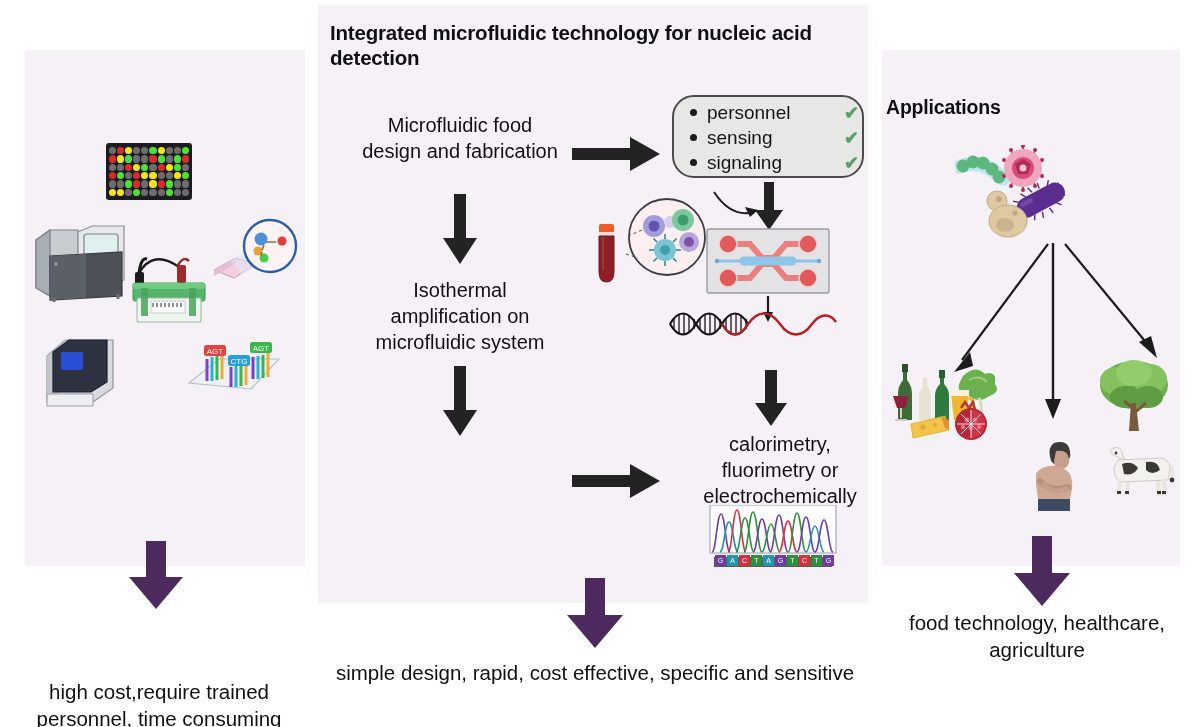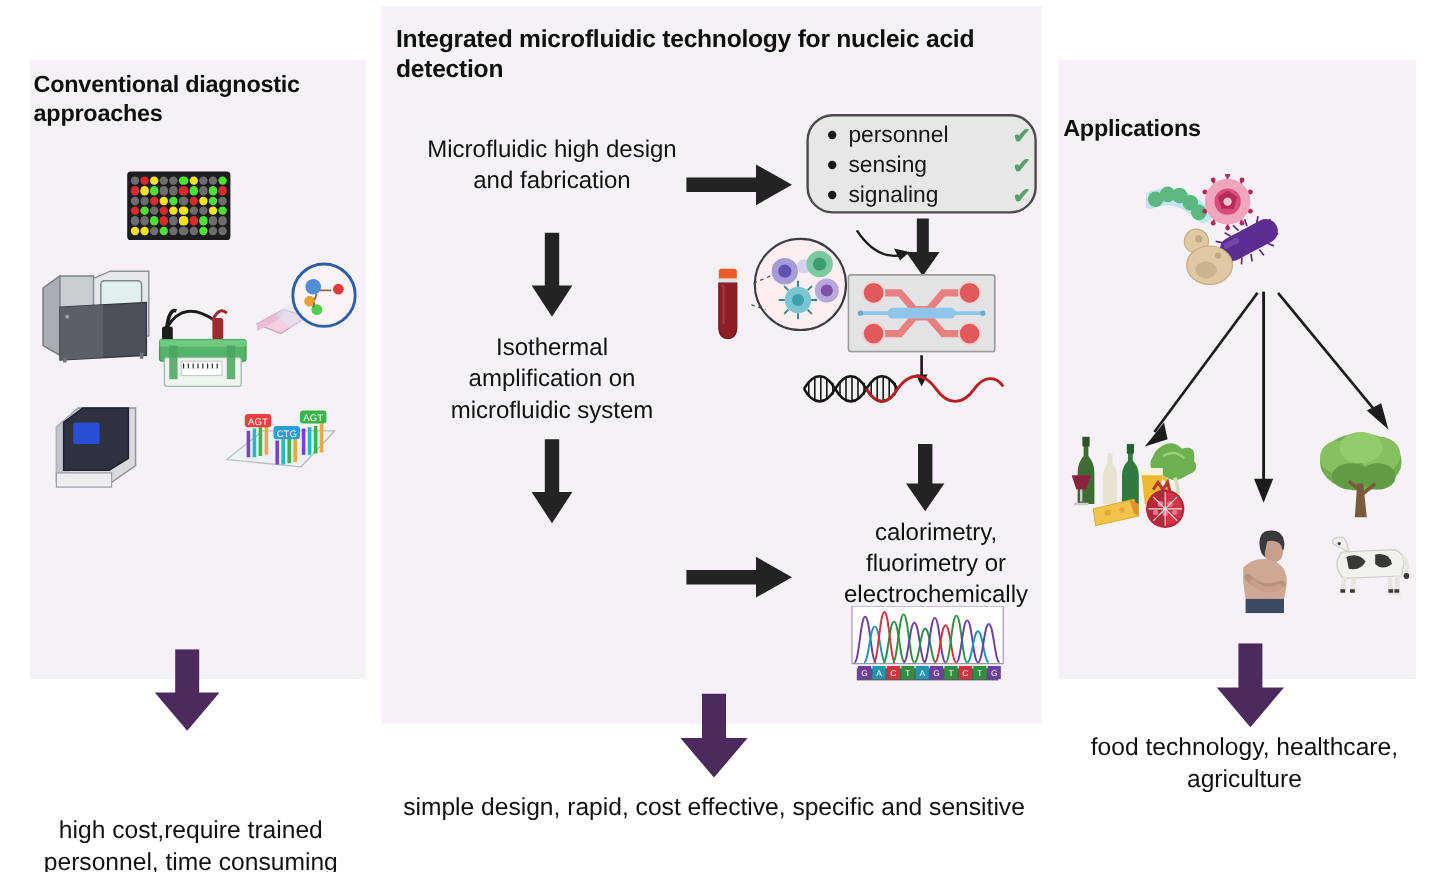--- a/index.html
+++ b/index.html
@@ -120,21 +120,20 @@
 </style>
 </head>
 <body>
 
 <div class="stage">
 
   <div class="panel" id="panel-left"></div>
   <div class="panel" id="panel-center"></div>
   <div class="panel" id="panel-right"></div>
 
-  <div class="panel-title" id="title-left">Conventional diagnostic approaches</div>
   <div class="panel-title" id="title-center">Integrated microfluidic technology for nucleic acid detection</div>
   <div class="panel-title" id="title-right">Applications</div>
 
   <div id="plate">
     <i style="background:#6d6d6d"></i>
       <i style="background:#d92b2b"></i>
       <i style="background:#f2e41c"></i>
       <i style="background:#6d6d6d"></i>
       <i style="background:#6d6d6d"></i>
       <i style="background:#4ee035"></i>
@@ -280,21 +279,21 @@
         <path d="M68 42 v-22" stroke="#7b3fd4"></path>
           <path d="M73 42 v-23" stroke="#25b7c4"></path>
         <path d="M78 41 v-23" stroke="#39b54a"></path>
           <path d="M83 40 v-24" stroke="#f2a73b"></path>
       </g>
       <rect x="65" y="5" width="22" height="11" rx="2.5" fill="#39b54a"></rect>
       <text x="76" y="14" font-size="8" fill="#fff" text-anchor="middle" font-family="Liberation Sans, sans-serif">AGT</text>
     </svg>
   </div>
 
-  <div class="flow-text" id="flow-chip">Microfluidic high design and fabrication</div>
+  <div class="flow-text" id="flow-chip">Microfluidic food design and fabrication</div>
   <div class="flow-text" id="flow-iso">Isothermal amplification on microfluidic system</div>
   <div class="flow-text" id="flow-readout">calorimetry, fluorimetry or electrochemically</div>
 
   <div class="arrow" style="left:572px; top:137px;">
     <svg width="88" height="34" viewBox="0 0 88 34">
       <path d="M0 11 L58 11 L58 0 L88 17 L58 34 L58 23 L0 23 Z" fill="#232323"></path>
     </svg>
   </div>
 
   <div id="pill-box"></div>

